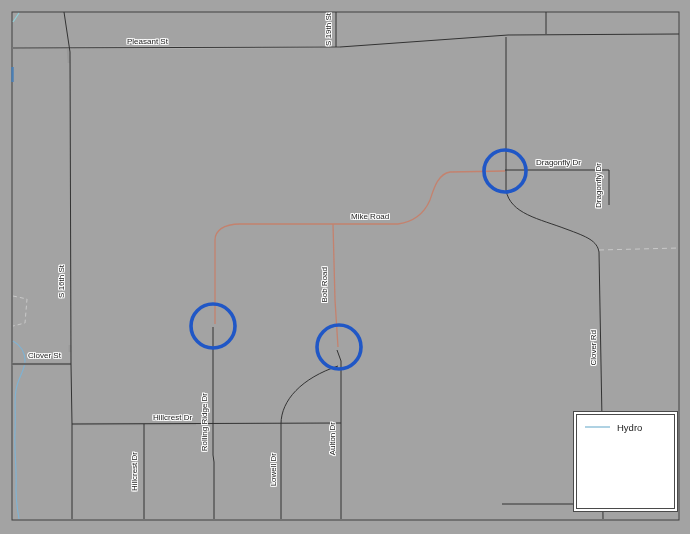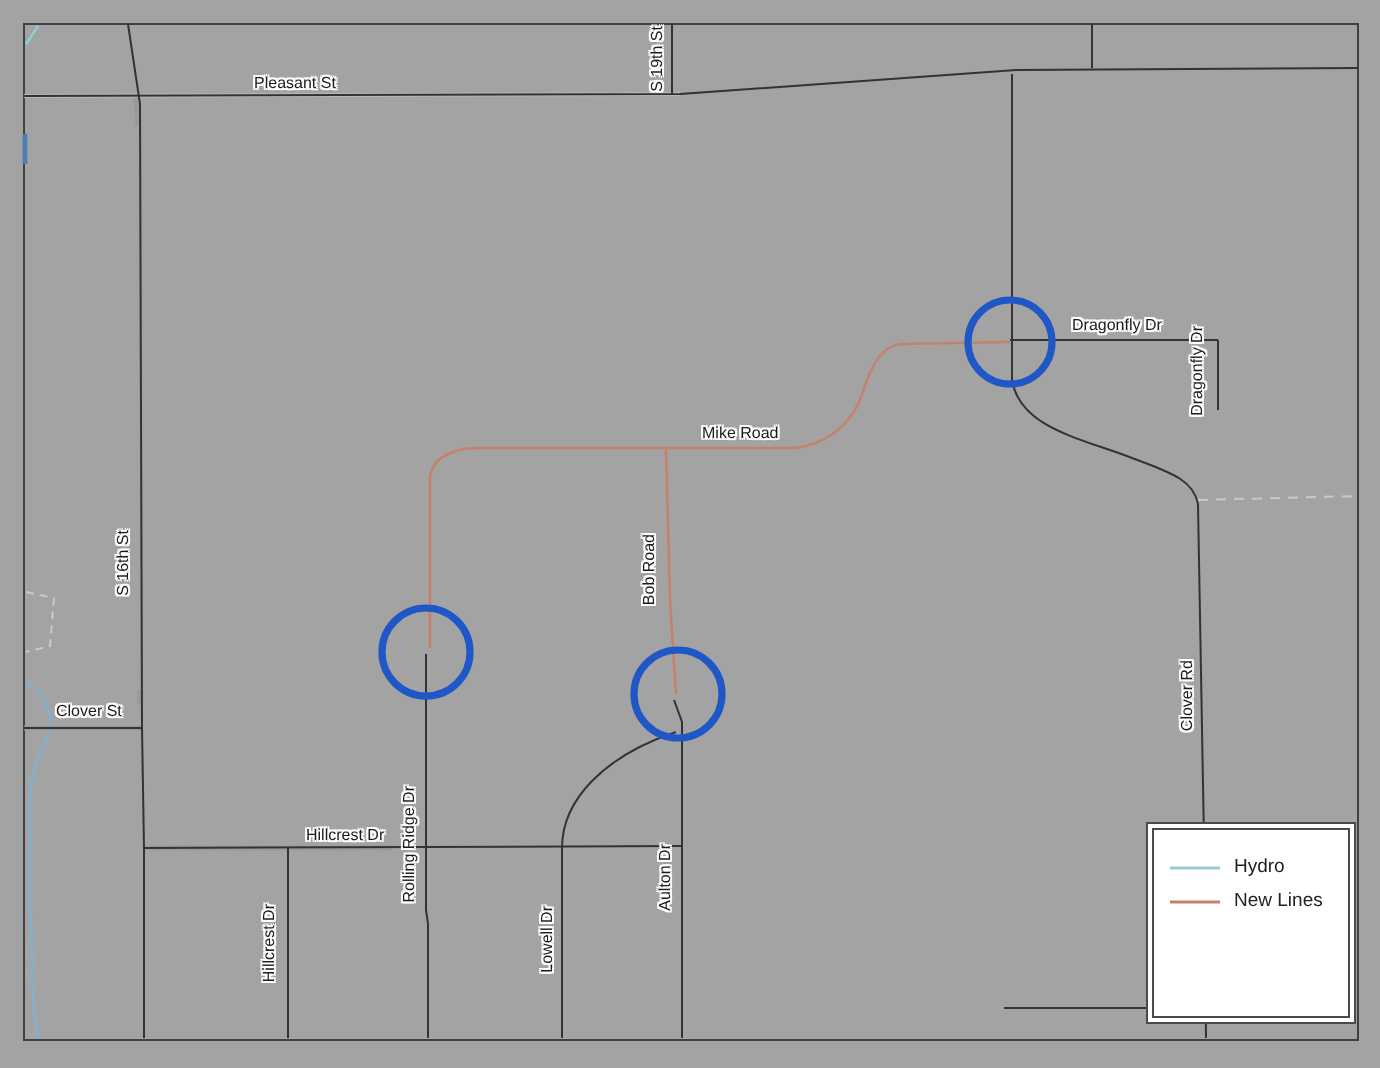--- a/index.html
+++ b/index.html
@@ -8,21 +8,21 @@
   #map-svg{position:absolute;left:0;top:0;}
   .lbl{position:absolute;font-size:8px;line-height:10px;color:#1c1c1c;white-space:nowrap;
        text-shadow:1px 0 0 #fff,-1px 0 0 #fff,0 1px 0 #fff,0 -1px 0 #fff,
                    1px 1px 0 #fff,-1px -1px 0 #fff,1px -1px 0 #fff,-1px 1px 0 #fff;}
   .vlbl{writing-mode:vertical-rl;transform:rotate(180deg);}
   
   #legend{position:absolute;left:573px;top:411px;width:105px;height:101px;
           background:#ffffff;border:1px solid #4a4a4a;box-sizing:border-box;}
   #legend .inner{position:absolute;left:2px;top:2px;right:2px;bottom:2px;
           border:1px solid #4a4a4a;padding:7px 0 0 7px;box-sizing:border-box;}
-  .lg-row{display:flex;align-items:flex-end;height:17px;gap:6px;}
+  .lg-row{display:flex;align-items:flex-start;height:17px;gap:6px;}
   .lg-label{font-size:9.5px;color:#222;}
   .lg-swatch{width:27px;height:10px;flex:0 0 27px;}
 </style>
 </head>
 <body>
 
 <div id="screen">
 
   <svg id="map-svg" width="690" height="534" viewBox="0 0 690 534">
 
@@ -90,22 +90,16 @@
   <div class="lbl vlbl" style="left:328px;top:422px;">Aulton Dr</div>
 
   <div id="legend">
     <div class="inner">
       <div class="lg-row">
         <svg class="lg-swatch" viewBox="0 0 27 10">
           <line x1="1" y1="5" x2="26" y2="5" stroke="#9cc7dc" stroke-width="1.6"></line>
         </svg>
         <span class="lg-label">Hydro</span>
       </div>
-      <div class="lg-row">
-        <svg class="lg-swatch" viewBox="0 0 27 10">
-          <line x1="1" y1="5" x2="26" y2="5" stroke="#c4826e" stroke-width="1.6"></line>
-        </svg>
-        <span class="lg-label">New Lines</span>
-      </div>
     </div>
   </div>
 
 </div>
 
 </body></html>

